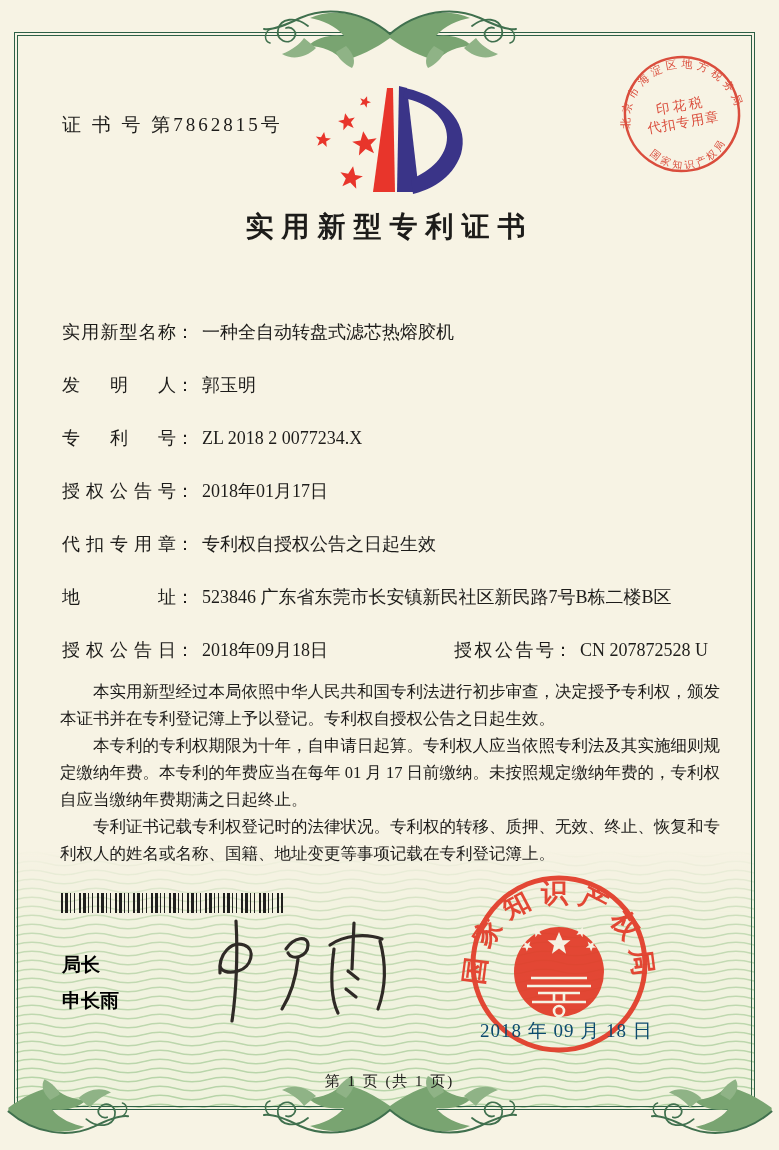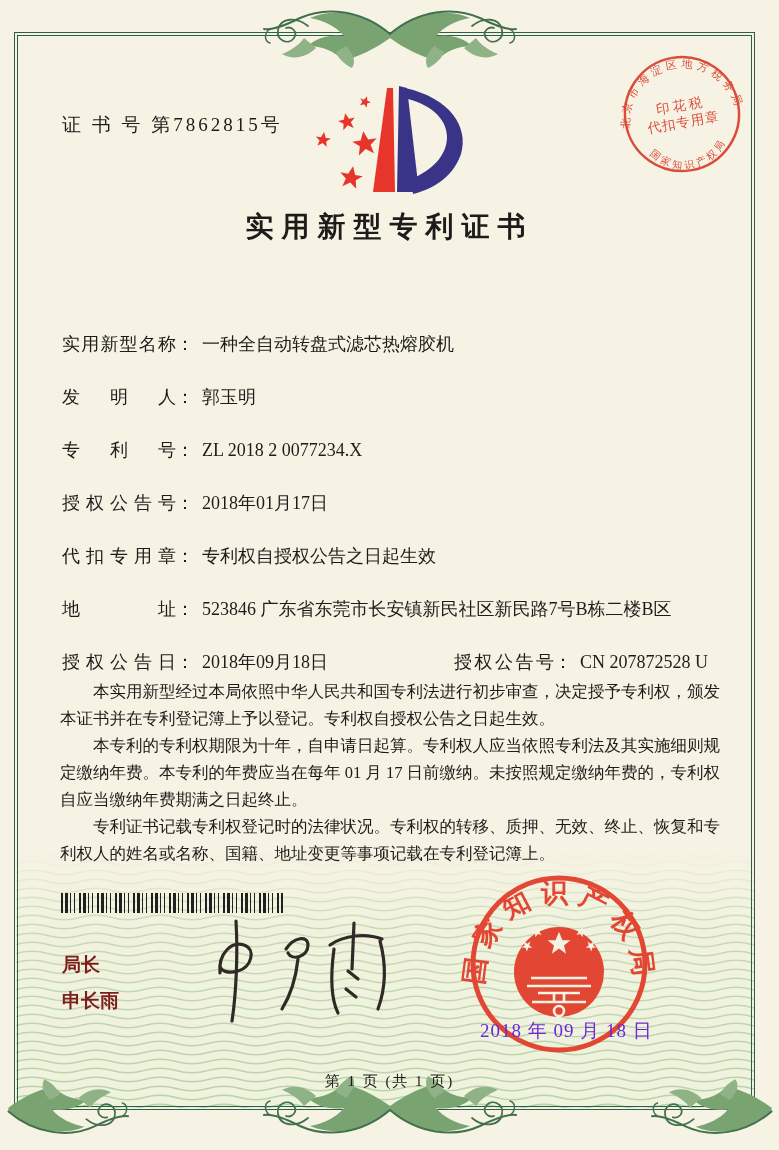--- a/index.html
+++ b/index.html
@@ -13,36 +13,36 @@
     box-sizing:border-box;border:4px double #2d5f46;pointer-events:none;
   }
   .overlay{position:absolute;left:0;top:0;pointer-events:none;}
   .cert-no{position:absolute;left:62px;top:112px;font-size:19px;letter-spacing:3px;}
   .logo{position:absolute;left:299px;top:78px;}
   .title{
     position:absolute;left:0;top:208px;width:100%;text-align:center;
     font-size:28px;font-weight:bold;letter-spacing:8px;
   }
   .fields{position:absolute;left:62px;top:318px;width:660px;font-size:18px;}
-  .frow{position:relative;margin-bottom:24px;line-height:29px;display:flex;align-items:center;margin-top:12px;}
+  .frow{position:relative;margin-bottom:24px;line-height:29px;display:flex;align-items:center;}
   .flabel{display:inline-block;width:114px;text-align:justify;text-align-last:justify;flex:0 0 114px;}
   .fcolon{flex:0 0 auto;margin-right:8px;}
   .fvalue{display:inline-block;max-width:520px;}
   .frow-grant .grant-right{position:absolute;left:392px;top:0;display:flex;}
   .paras{position:absolute;left:60px;top:678px;width:660px;font-size:16.5px;line-height:27px;text-align:justify;}
   .paras p{margin:0;text-indent:2em;}
   .barcode{
     position:absolute;left:61px;top:893px;width:222px;height:20px;
     background-image:
       repeating-linear-gradient(90deg,#20201e 0 2px,transparent 2px 4px,#20201e 4px 7px,transparent 7px 9px,#20201e 9px 10px,transparent 10px 13px,#20201e 13px 14px,transparent 14px 18px);
   }
-  .signer{position:absolute;left:62px;top:947px;font-family:"Liberation Sans","DejaVu Sans",sans-serif;font-weight:bold;font-size:19px;line-height:36px;color:#7f1d1d;}
+  .signer{position:absolute;left:62px;top:947px;font-family:"Liberation Sans","DejaVu Sans",sans-serif;font-weight:bold;font-size:19px;line-height:36px;color:#000000;}
   .signature{position:absolute;left:192px;top:915px;}
   .seal{position:absolute;left:458px;top:866px;}
-  .seal-date{position:absolute;left:480px;top:1018px;font-size:19px;letter-spacing:1px;color:#6d28d9;}
+  .seal-date{position:absolute;left:480px;top:1018px;font-size:19px;letter-spacing:1px;color:#0c4a6e;}
   .footer{position:absolute;left:0;top:1072px;width:100%;text-align:center;font-size:15px;letter-spacing:2px;}
   .stamp{position:absolute;left:616px;top:48px;transform:rotate(-10deg);opacity:.92;}
 </style>
 </head>
 <body>
 
 <div class="page">
 
   <svg class="overlay" style="left:16px;top:850px;" width="739" height="258">
     <defs>

